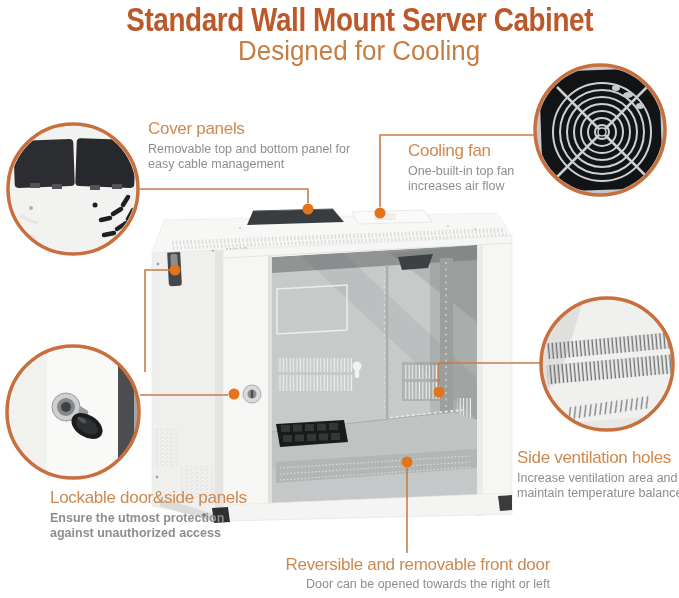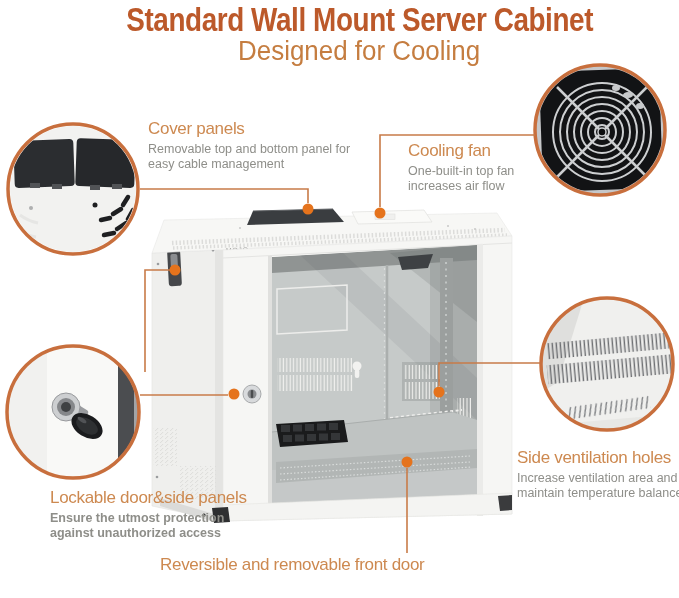--- a/index.html
+++ b/index.html
@@ -17,21 +17,21 @@
     display:inline-block;font-size:27px;font-weight:normal;color:#C57D40;
     transform:scaleX(0.96);transform-origin:center;margin-top:1px;line-height:1.05;
   }
   .callout{position:absolute;}
   .callout .c-title{
     font-size:17px;color:#CD8950;letter-spacing:-0.3px;line-height:1.15;white-space:nowrap;
   }
   .callout .c-desc{
     font-size:12.5px;color:#8E8E89;line-height:1.22;margin-top:3px;
   }
-  .callout.centered{text-align:left;}
+  .callout.centered{text-align:right;}
   .callout.centered .c-desc{margin-top:2px;}
   #co-cover{left:148px;top:119px;} #co-cover .c-desc{width:222px;}
   #co-fan{left:408px;top:141px;} #co-fan .c-desc{width:140px;}
   #co-lock{left:6px;top:488px;margin-left:44px;} #co-lock .c-desc{width:190px;font-weight:bold;}
   #co-vents{left:517px;top:448px;} #co-vents .c-desc{width:192px;}
   #co-door{left:160px;top:555px;width:390px;}
 </style>
 </head>
 <body>
 
@@ -308,15 +308,16 @@
     <div class="c-desc">Ensure the utmost protection against unauthorized access</div>
   </div>
 
   <div class="callout" id="co-vents">
     <div class="c-title">Side ventilation holes</div>
     <div class="c-desc">Increase ventilation area and maintain temperature balance</div>
   </div>
 
   <div class="callout centered" id="co-door">
     <div class="c-title">Reversible and removable front door</div>
+    <div class="c-desc">Door can be opened towards the right or left</div>
   </div>
 
 </div>
 
 </body></html>

